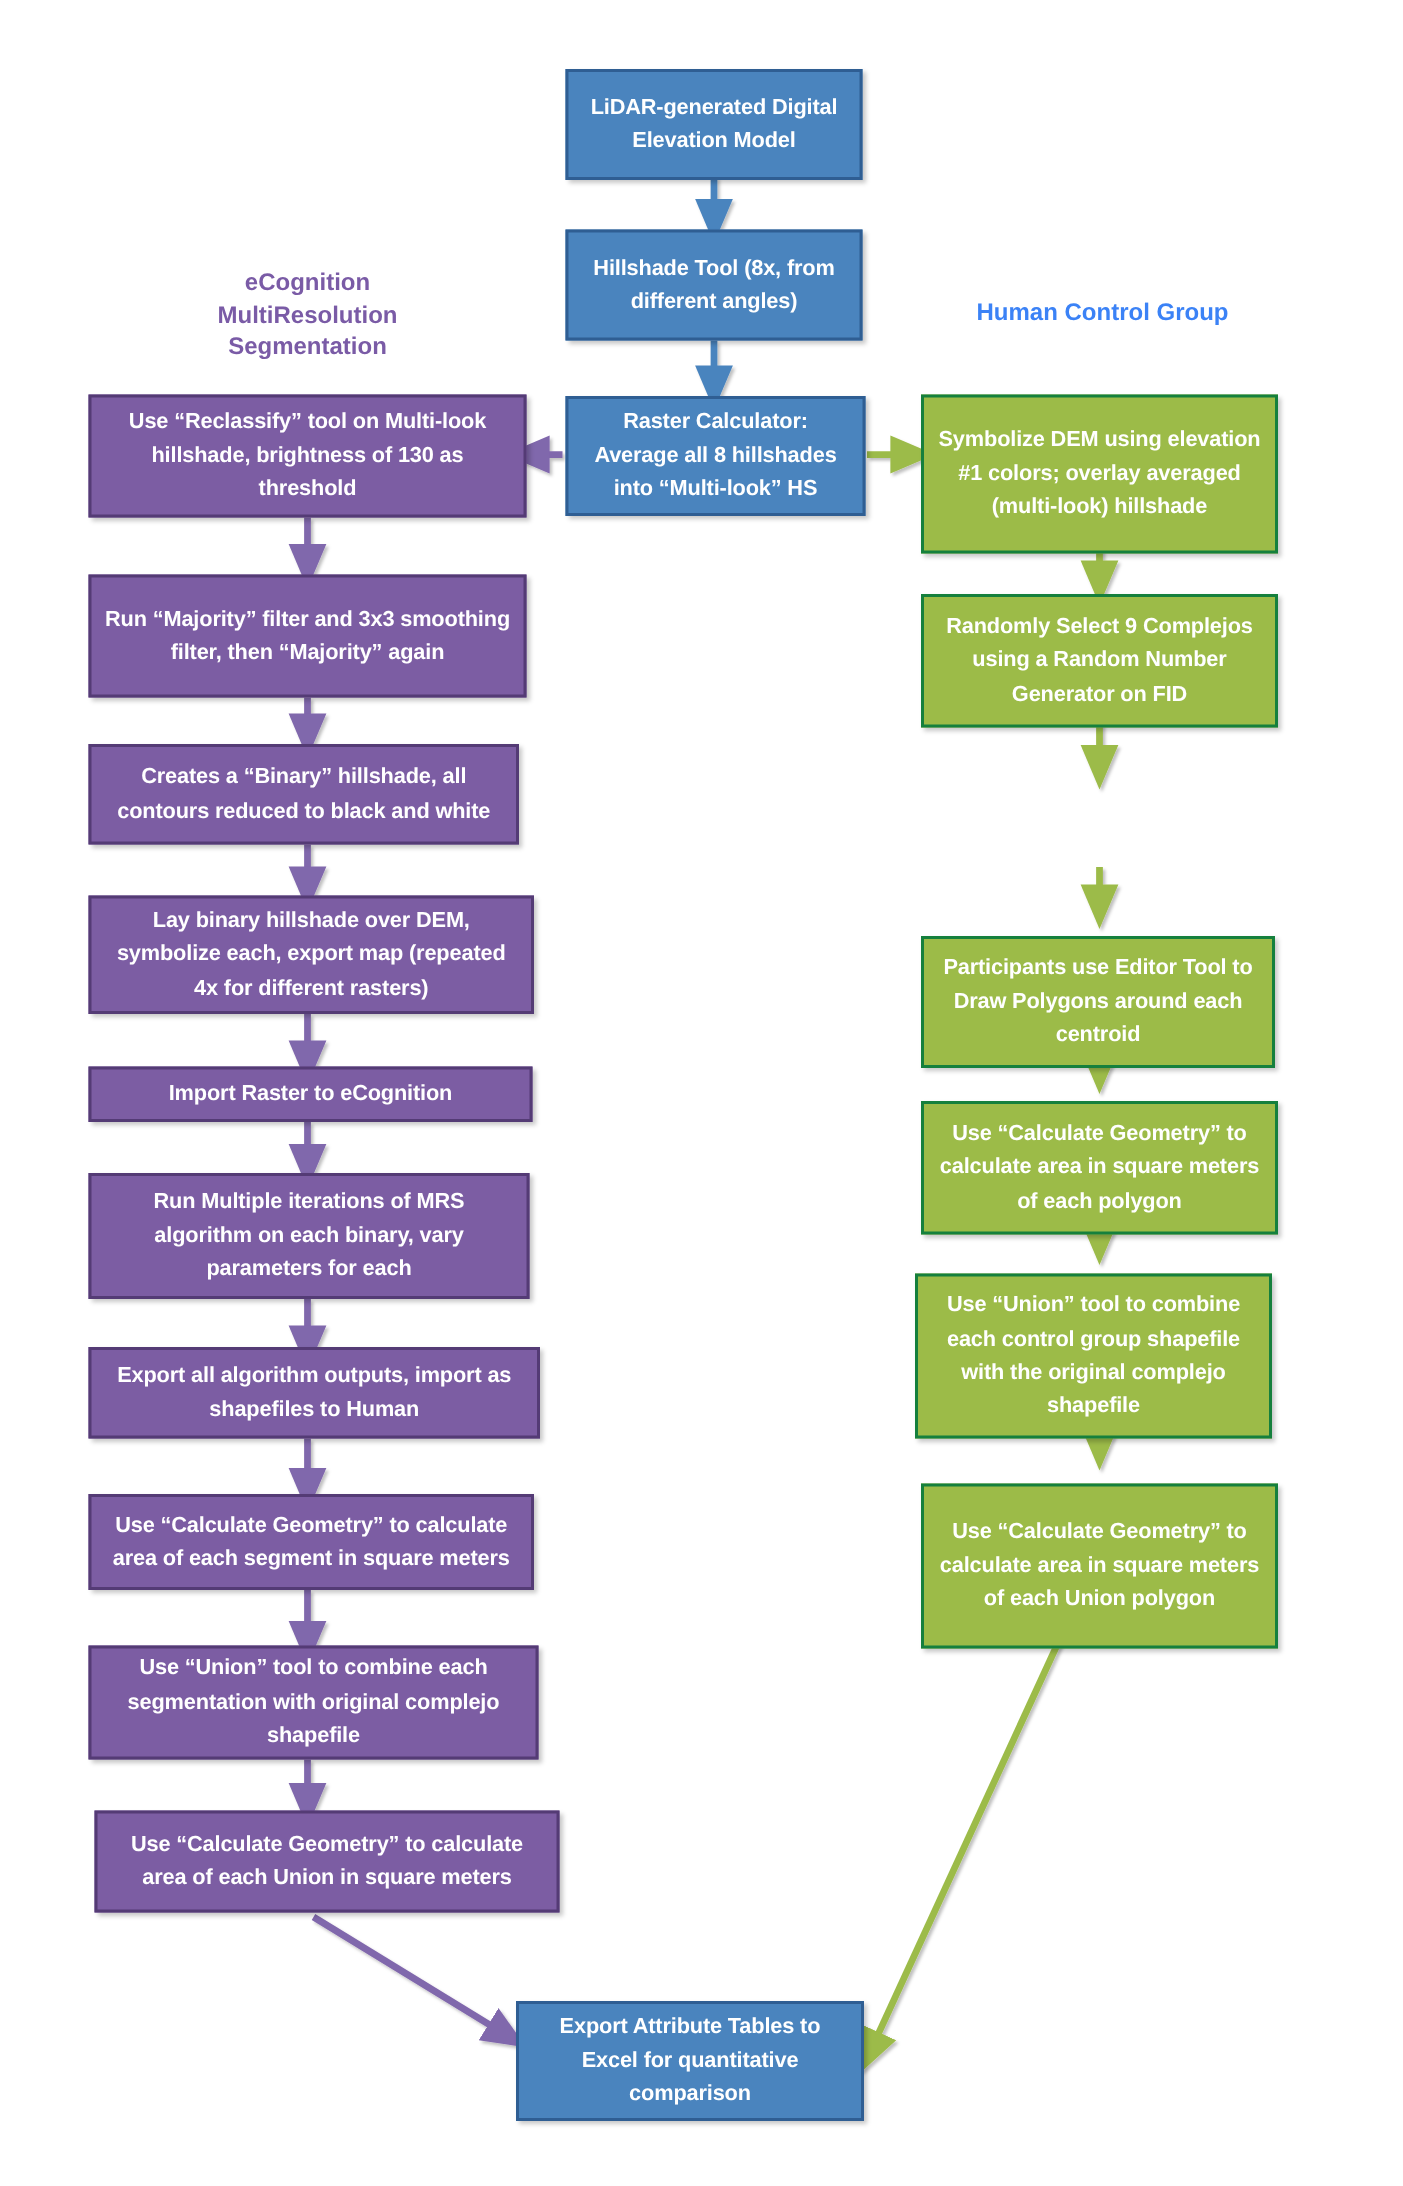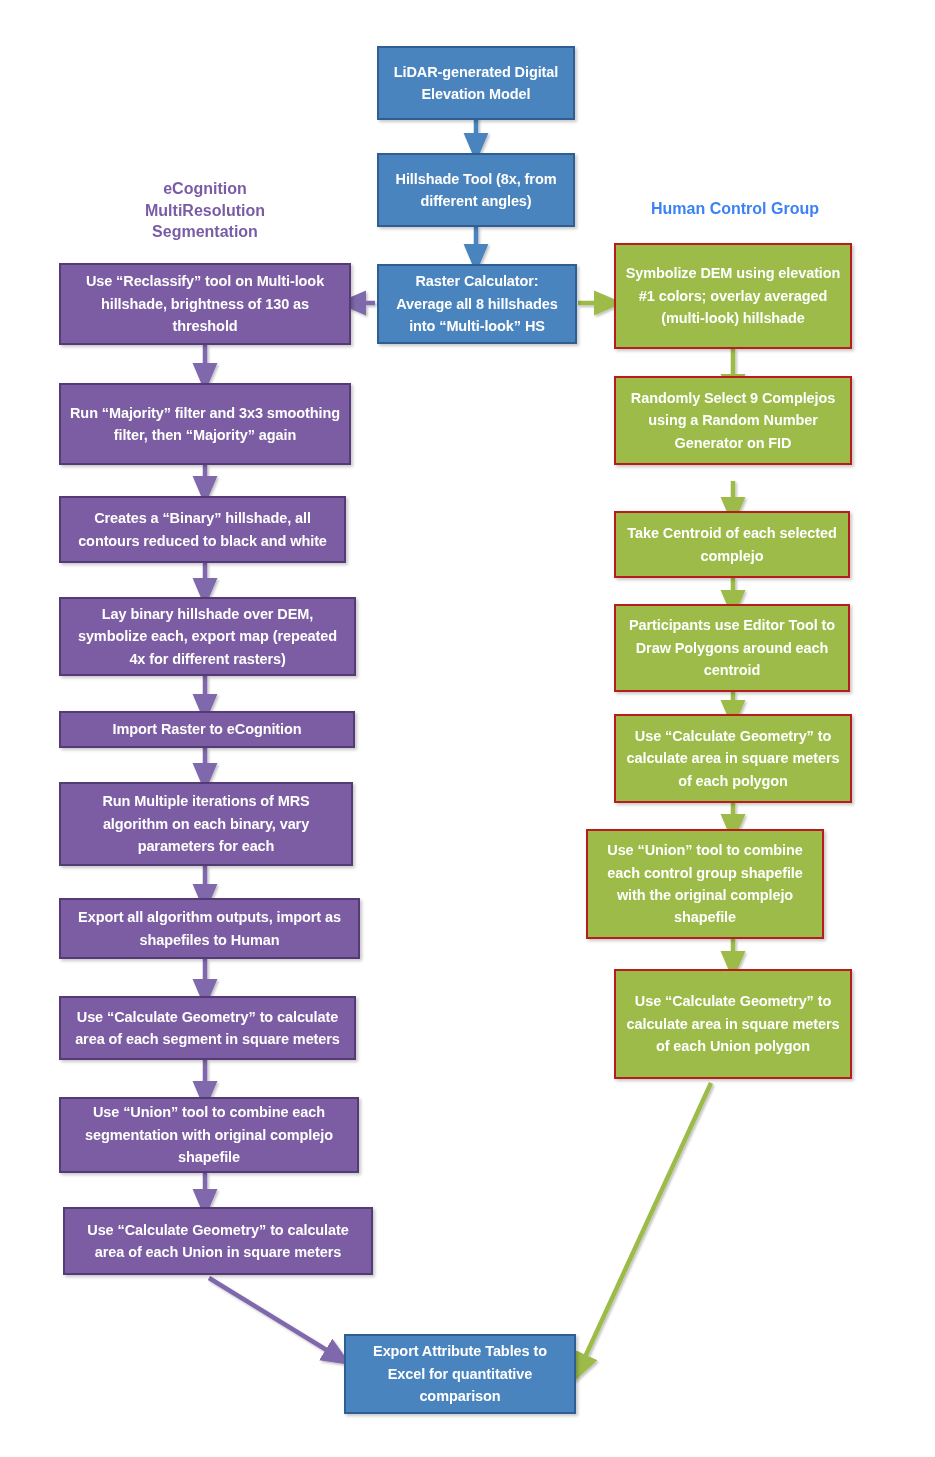--- a/index.html
+++ b/index.html
@@ -47,21 +47,22 @@
   .node.blue {
     background: #4A84BE;
     border: 2px solid #2F5E93;
   }
   .node.purple {
     background: #7C5DA3;
     border: 2px solid #543B75;
   }
   .node.green {
     background: #9CBB48;
-    border: 2px solid #b91c1c;
+    border: 2px solid #15803d;
+    margin-top: 20px;
   }
   .col-title {
     position: absolute;
     text-align: center;
     font-weight: bold;
     font-size: 16px;
     line-height: 1.35;
   }
   .col-title.purple-title { color: #7A5BA6; }
   .col-title.green-title { color: #3b82f6; }
@@ -178,33 +179,30 @@
   </div>
 
   <div class="node green" style="left:614px; top:243px; width:238px; height:106px;">
     <span>Symbolize DEM using elevation #1 colors; overlay averaged (multi-look) hillshade</span>
   </div>
 
   <div class="node green" style="left:614px; top:376px; width:238px; height:89px;">
     <span>Randomly Select 9 Complejos using a Random Number Generator on FID</span>
   </div>
 
-  <div class="node green" style="left:614px; top:511px; width:236px; height:67px;">
-    <span>Take Centroid of each selected complejo</span>
-  </div>
 
   <div class="node green" style="left:614px; top:604px; width:236px; height:88px;">
     <span>Participants use Editor Tool to Draw Polygons around each centroid</span>
   </div>
 
   <div class="node green" style="left:614px; top:714px; width:238px; height:89px;">
     <span>Use “Calculate Geometry” to calculate area in square meters of each polygon</span>
   </div>
 
-  <div class="node green" style="left:586px; top:829px; width:238px; height:110px;">
+  <div class="node green" style="left:610px; top:829px; width:238px; height:110px;">
     <span>Use “Union” tool to combine each control group shapefile with the original complejo shapefile</span>
   </div>
 
   <div class="node green" style="left:614px; top:969px; width:238px; height:110px;">
     <span>Use “Calculate Geometry” to calculate area in square meters of each Union polygon</span>
   </div>
 
   <div class="node blue" style="left:344px; top:1334px; width:232px; height:80px;">
     <span>Export Attribute Tables to Excel for quantitative comparison</span>
   </div>

